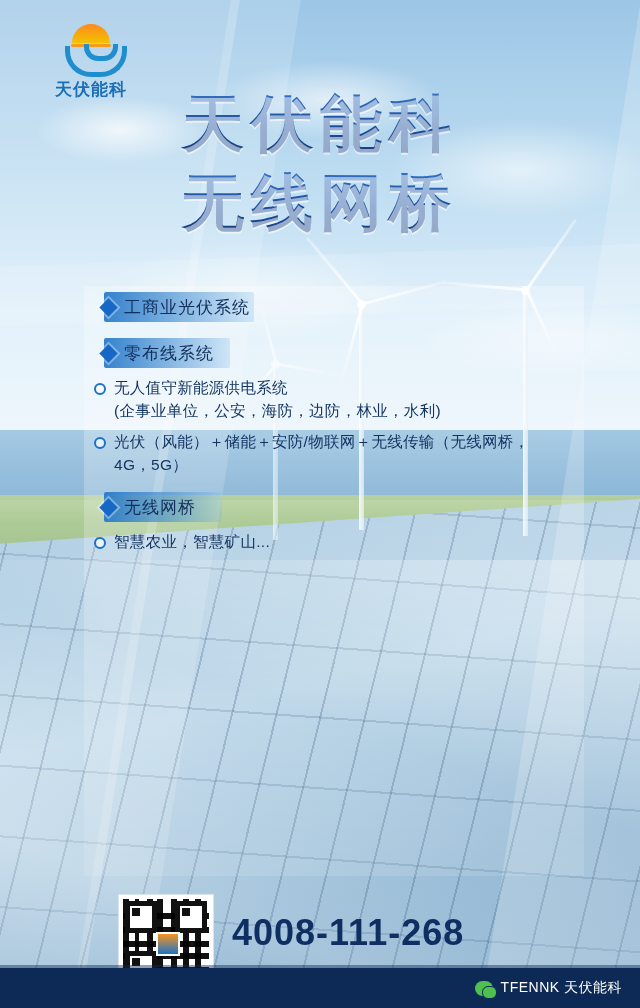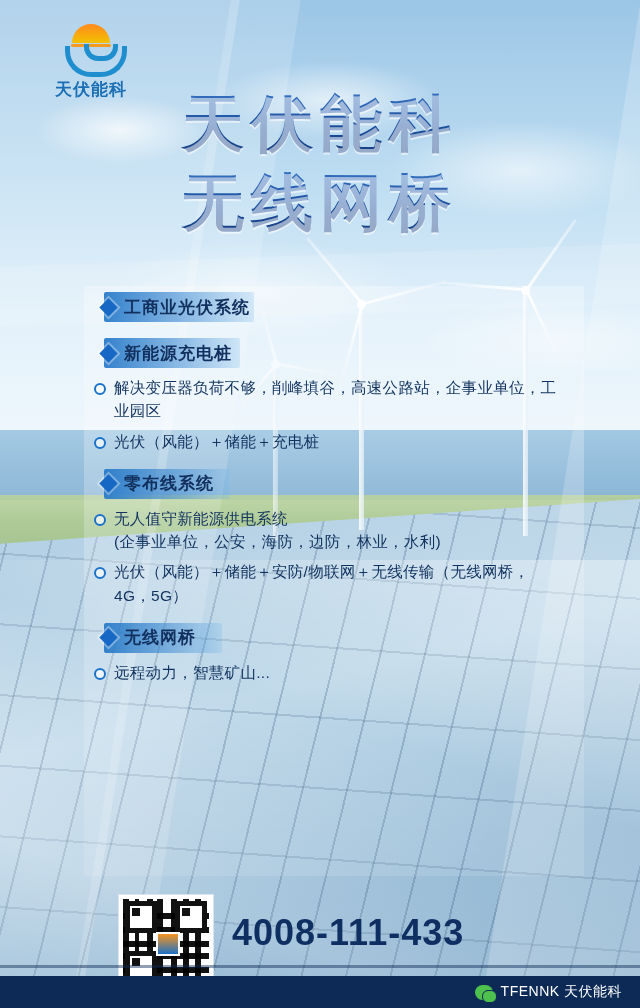--- a/index.html
+++ b/index.html
@@ -125,21 +125,21 @@
   .sec-head .bar{
     position:absolute;left:12px;top:0;height:30px;width:130px;
     background:linear-gradient(90deg, rgba(37,120,200,.92), rgba(120,185,235,.25));
     border-radius:2px;
   }
   .sec-head .diamond{
     position:relative;z-index:2;width:13px;height:13px;margin-right:9px;
     background:#1668c4;transform:rotate(45deg);box-shadow:0 0 0 2px rgba(255,255,255,.35);
   }
   .sec-head .sec-title{
-    position:relative;z-index:2;font-size:17px;font-weight:bold;color:#12305e;
+    position:relative;z-index:2;font-size:17px;font-weight:normal;color:#12305e;
     letter-spacing:1px;white-space:nowrap;
   }
   .bullets{margin:8px 0 0 0;padding:0;list-style:none;}
   .bullets li{
     position:relative;padding-left:22px;margin-bottom:7px;
     font-size:15.5px;line-height:1.5;color:#12335f;letter-spacing:.3px;
   }
   .bullets li .dot{
     position:absolute;left:2px;top:7px;width:8px;height:8px;border-radius:50%;
     border:2px solid #1b72c8;background:rgba(255,255,255,.65);
@@ -166,21 +166,21 @@
   .qr .center{
     position:absolute;left:50%;top:50%;width:20px;height:20px;margin:-10px 0 0 -10px;
     background:#fff;border:2px solid #fff;
   }
   .qr .center b{display:block;width:100%;height:100%;background:linear-gradient(180deg,#f7941e,#1b72c8);}
   .phone{
     position:absolute;left:232px;top:912px;width:300px;
     font-size:36px;font-weight:bold;color:#0f2f63;letter-spacing:1px;
   }
   .footer{
-    position:absolute;left:0;bottom:0;width:640px;height:32px;
+    position:absolute;left:0;bottom:0;width:640px;height:40px;
     background:#0d2a57;display:flex;align-items:center;justify-content:flex-end;
     padding-right:18px;box-sizing:border-box;
   }
   .footer .wx{
     width:18px;height:15px;border-radius:8px;background:#4ec04e;position:relative;margin-right:8px;
   }
   .footer .wx:after{
     content:"";position:absolute;right:-4px;bottom:-3px;width:13px;height:11px;
     border-radius:6px;background:#4ec04e;border:1.5px solid #0d2a57;
   }
@@ -246,31 +246,20 @@
   <div class="sections">
 
     <div class="sec">
       <div class="sec-head">
         <div class="bar" style="width:150px"></div>
         <div class="diamond"></div>
         <div class="sec-title">工商业光伏系统</div>
       </div>
     </div>
 
-    <div class="sec">
-      <div class="sec-head">
-        <div class="bar" style="width:136px"></div>
-        <div class="diamond"></div>
-        <div class="sec-title">新能源充电桩</div>
-      </div>
-      <ul class="bullets">
-        <li><span class="dot"></span><span>解决变压器负荷不够，削峰填谷，高速公路站，企事业单位，工业园区</span></li>
-        <li><span class="dot"></span><span>光伏（风能）＋储能＋充电桩</span></li>
-      </ul>
-    </div>
 
     <div class="sec">
       <div class="sec-head">
         <div class="bar" style="width:126px"></div>
         <div class="diamond"></div>
         <div class="sec-title">零布线系统</div>
       </div>
       <ul class="bullets">
         <li style="white-space:pre-line"><span class="dot"></span><span>无人值守新能源供电系统
 (企事业单位，公安，海防，边防，林业，水利)</span></li>
@@ -278,21 +267,21 @@
       </ul>
     </div>
 
     <div class="sec">
       <div class="sec-head">
         <div class="bar" style="width:118px"></div>
         <div class="diamond"></div>
         <div class="sec-title">无线网桥</div>
       </div>
       <ul class="bullets">
-        <li><span class="dot"></span><span>远程动力，智慧矿山...</span></li>
+        <li><span class="dot"></span><span>智慧农业，智慧矿山...</span></li>
       </ul>
     </div>
 
   </div>
 
   <div class="qr">
     <div class="mat">
       <div class="eye tl">
           <i></i>
         </div>
@@ -300,21 +289,21 @@
           <i></i>
         </div>
       <div class="eye bl">
           <i></i>
         </div>
       <div class="center">
           <b></b>
         </div>
     </div>
   </div>
-  <div class="phone">4008-111-433</div>
+  <div class="phone">4008-111-268</div>
 
   <div class="topline"></div>
   <div class="footer">
     <div class="wx"></div>
     <div class="ftxt">TFENNK 天伏能科</div>
   </div>
 
 </div>
 
 </body></html>

